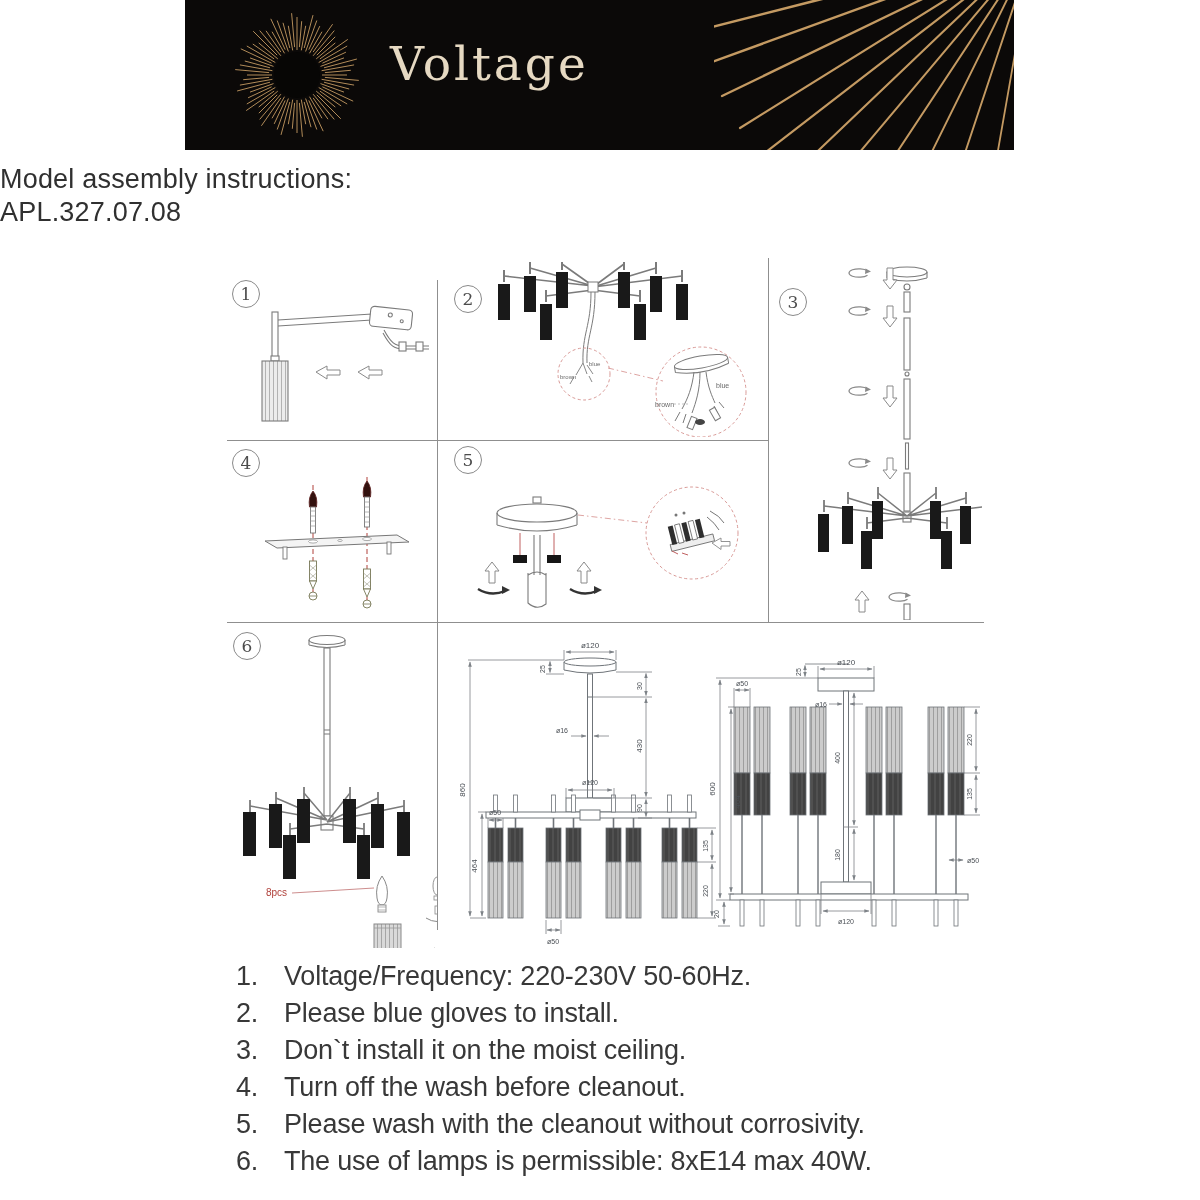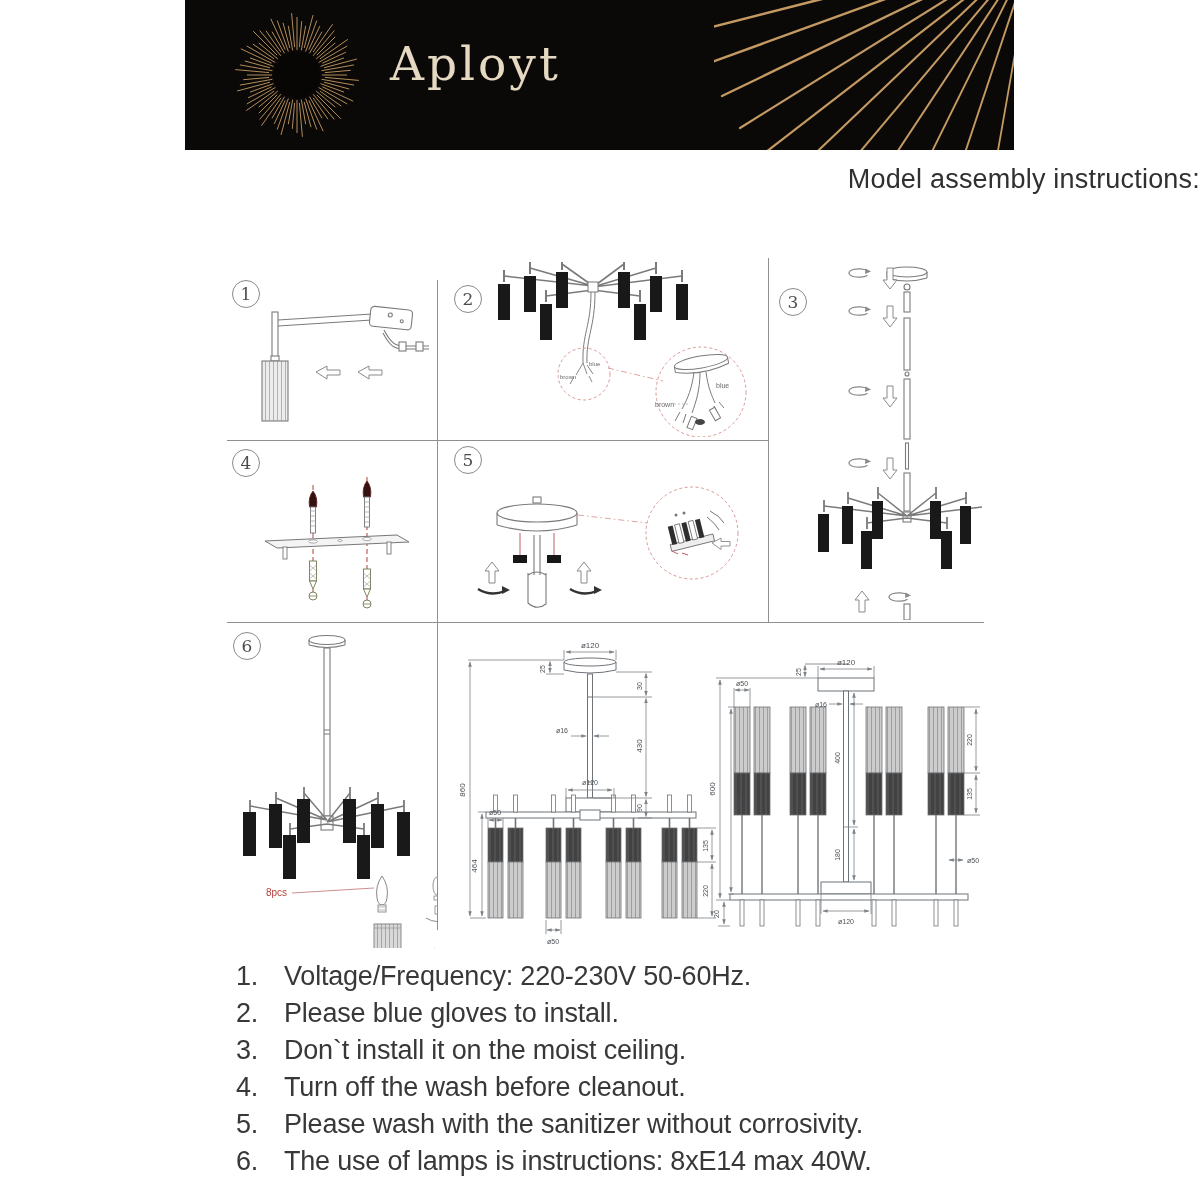--- a/index.html
+++ b/index.html
@@ -12,21 +12,21 @@
   .sheet{position:relative;width:1200px;height:1200px;background:#fff;overflow:hidden;outline:1px solid #e4e4e4;}
 
   
   .brand-header{position:absolute;left:185px;top:0;width:829px;height:150px;background:var(--header_bg);}
   .logo-svg{position:absolute;left:50px;top:3px;}
   .brand{position:absolute;left:205px;top:36px;font-family:"DejaVu Serif",serif;font-weight:400;
          font-size:47px;letter-spacing:3px;color:#e6d9c2;}
   .corner-rays{position:absolute;right:0;top:0;}
 
   
-  .title-block{position:absolute;left:0;top:163px;width:1200px;text-align:right;}
+  .title-block{position:absolute;left:0;top:163px;width:1200px;text-align:left;}
   .title-line{font-size:27px;color:#303030;letter-spacing:0.2px;line-height:33px;}
 
   
   .gline{position:absolute;background:var(--grid_line);}
   .badge{position:absolute;width:28px;height:28px;border:1.2px solid #8a8a8a;border-radius:50%;
          display:flex;align-items:center;justify-content:center;font-family:"DejaVu Serif",serif;
          font-size:17px;color:#4c4c4c;background:#fff;}
 
   .panel{position:absolute;}
 
@@ -130,40 +130,41 @@
           <line x1="84.9" y1="55.9" x2="112.8" y2="36.4"></line>
           <line x1="83.7" y1="59.5" x2="112.2" y2="43.0"></line>
           <line x1="87.4" y1="60.2" x2="110.9" y2="49.2"></line>
           <line x1="85.5" y1="63.4" x2="109.0" y2="54.9"></line>
           <line x1="89.0" y1="64.8" x2="121.9" y2="56.0"></line>
           <line x1="86.6" y1="67.7" x2="119.1" y2="61.9"></line>
           <line x1="89.9" y1="69.6" x2="115.8" y2="67.3"></line>
         </g>
       <circle cx="62" cy="72" r="23" fill="#070605"></circle>
     </svg>
-    <div class="brand">Aployt</div>
+    <div class="brand">Voltage</div>
     <svg class="corner-rays" width="300" height="150" viewBox="0 0 300 150">
       <g stroke="var(--gold)" fill="none" stroke-linecap="round">
         <path d="M320,-55 L-6,28" stroke-width="2.6"></path>
         <path d="M320,-55 L-2,62" stroke-width="2.4"></path>
         <path d="M320,-55 L8,96" stroke-width="2.3"></path>
         <path d="M320,-55 L26,128" stroke-width="2.2"></path>
         <path d="M320,-55 L52,152" stroke-width="2.2"></path>
         <path d="M320,-55 L86,168" stroke-width="2.1"></path>
         <path d="M320,-55 L124,178" stroke-width="2"></path>
         <path d="M320,-55 L162,184" stroke-width="2"></path>
         <path d="M320,-55 L200,188" stroke-width="1.9"></path>
         <path d="M320,-55 L238,192" stroke-width="1.9"></path>
         <path d="M320,-55 L276,196" stroke-width="1.8"></path>
       </g>
     </svg>
   </header>
 
   <div class="title-block">
     <div class="title-line">Model assembly instructions:</div>
+    <div class="title-line">APL.327.07.08</div>
   </div>
 
   <div class="gline" style="left:227px;top:440px;width:541px;height:1px"></div>
   <div class="gline" style="left:227px;top:622px;width:757px;height:1px"></div>
   <div class="gline" style="left:437px;top:280px;width:1px;height:650px"></div>
   <div class="gline" style="left:768px;top:258px;width:1px;height:364px"></div>
 
   <div class="badge" style="left:232px;top:280px">
       <span>1</span>
     </div>
@@ -618,21 +619,21 @@
     <div class="ins-row">
       <span class="ins-num">3.</span>
       <span class="ins-text">Don`t install it on the moist ceiling.</span>
     </div>
     <div class="ins-row">
       <span class="ins-num">4.</span>
       <span class="ins-text">Turn off the wash before cleanout.</span>
     </div>
     <div class="ins-row">
       <span class="ins-num">5.</span>
-      <span class="ins-text">Please wash with the sanitizer without corrosivity.</span>
+      <span class="ins-text">Please wash with the cleanout without corrosivity.</span>
     </div>
     <div class="ins-row">
       <span class="ins-num">6.</span>
-      <span class="ins-text">The use of lamps is instructions: 8xE14 max 40W.</span>
+      <span class="ins-text">The use of lamps is permissible: 8xE14 max 40W.</span>
     </div>
   </div>
 
 </div>
 
 </body></html>

